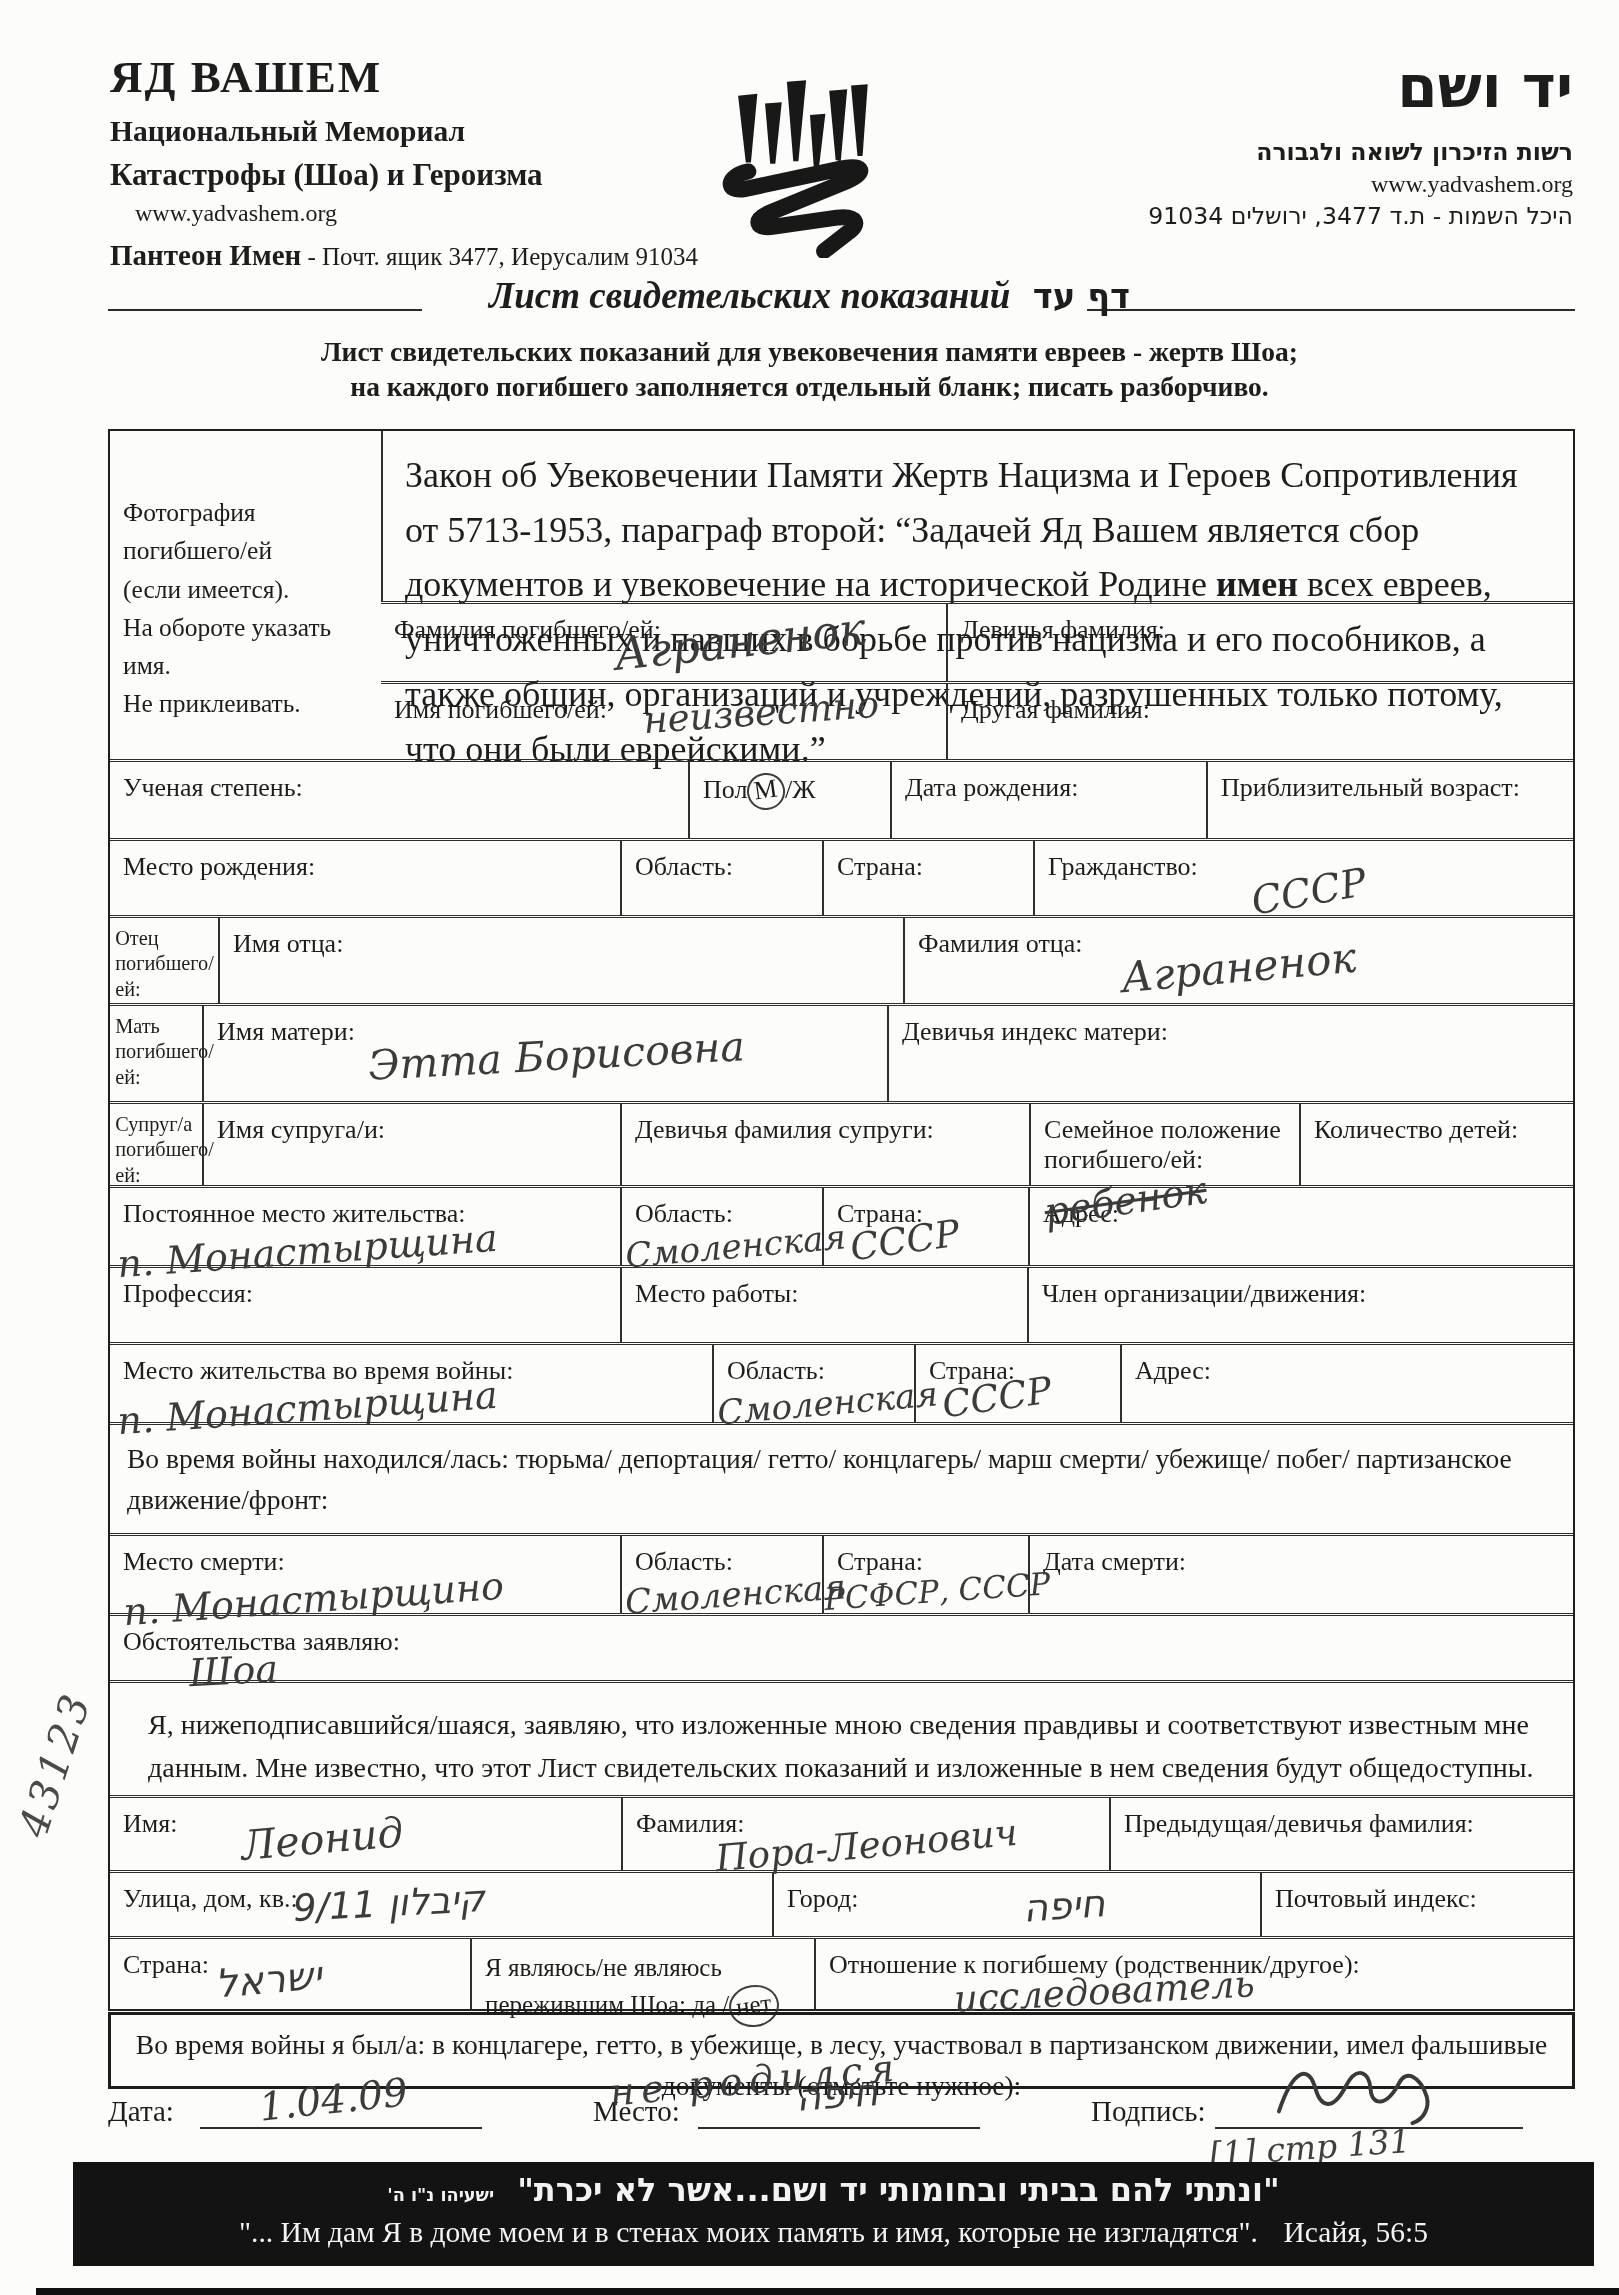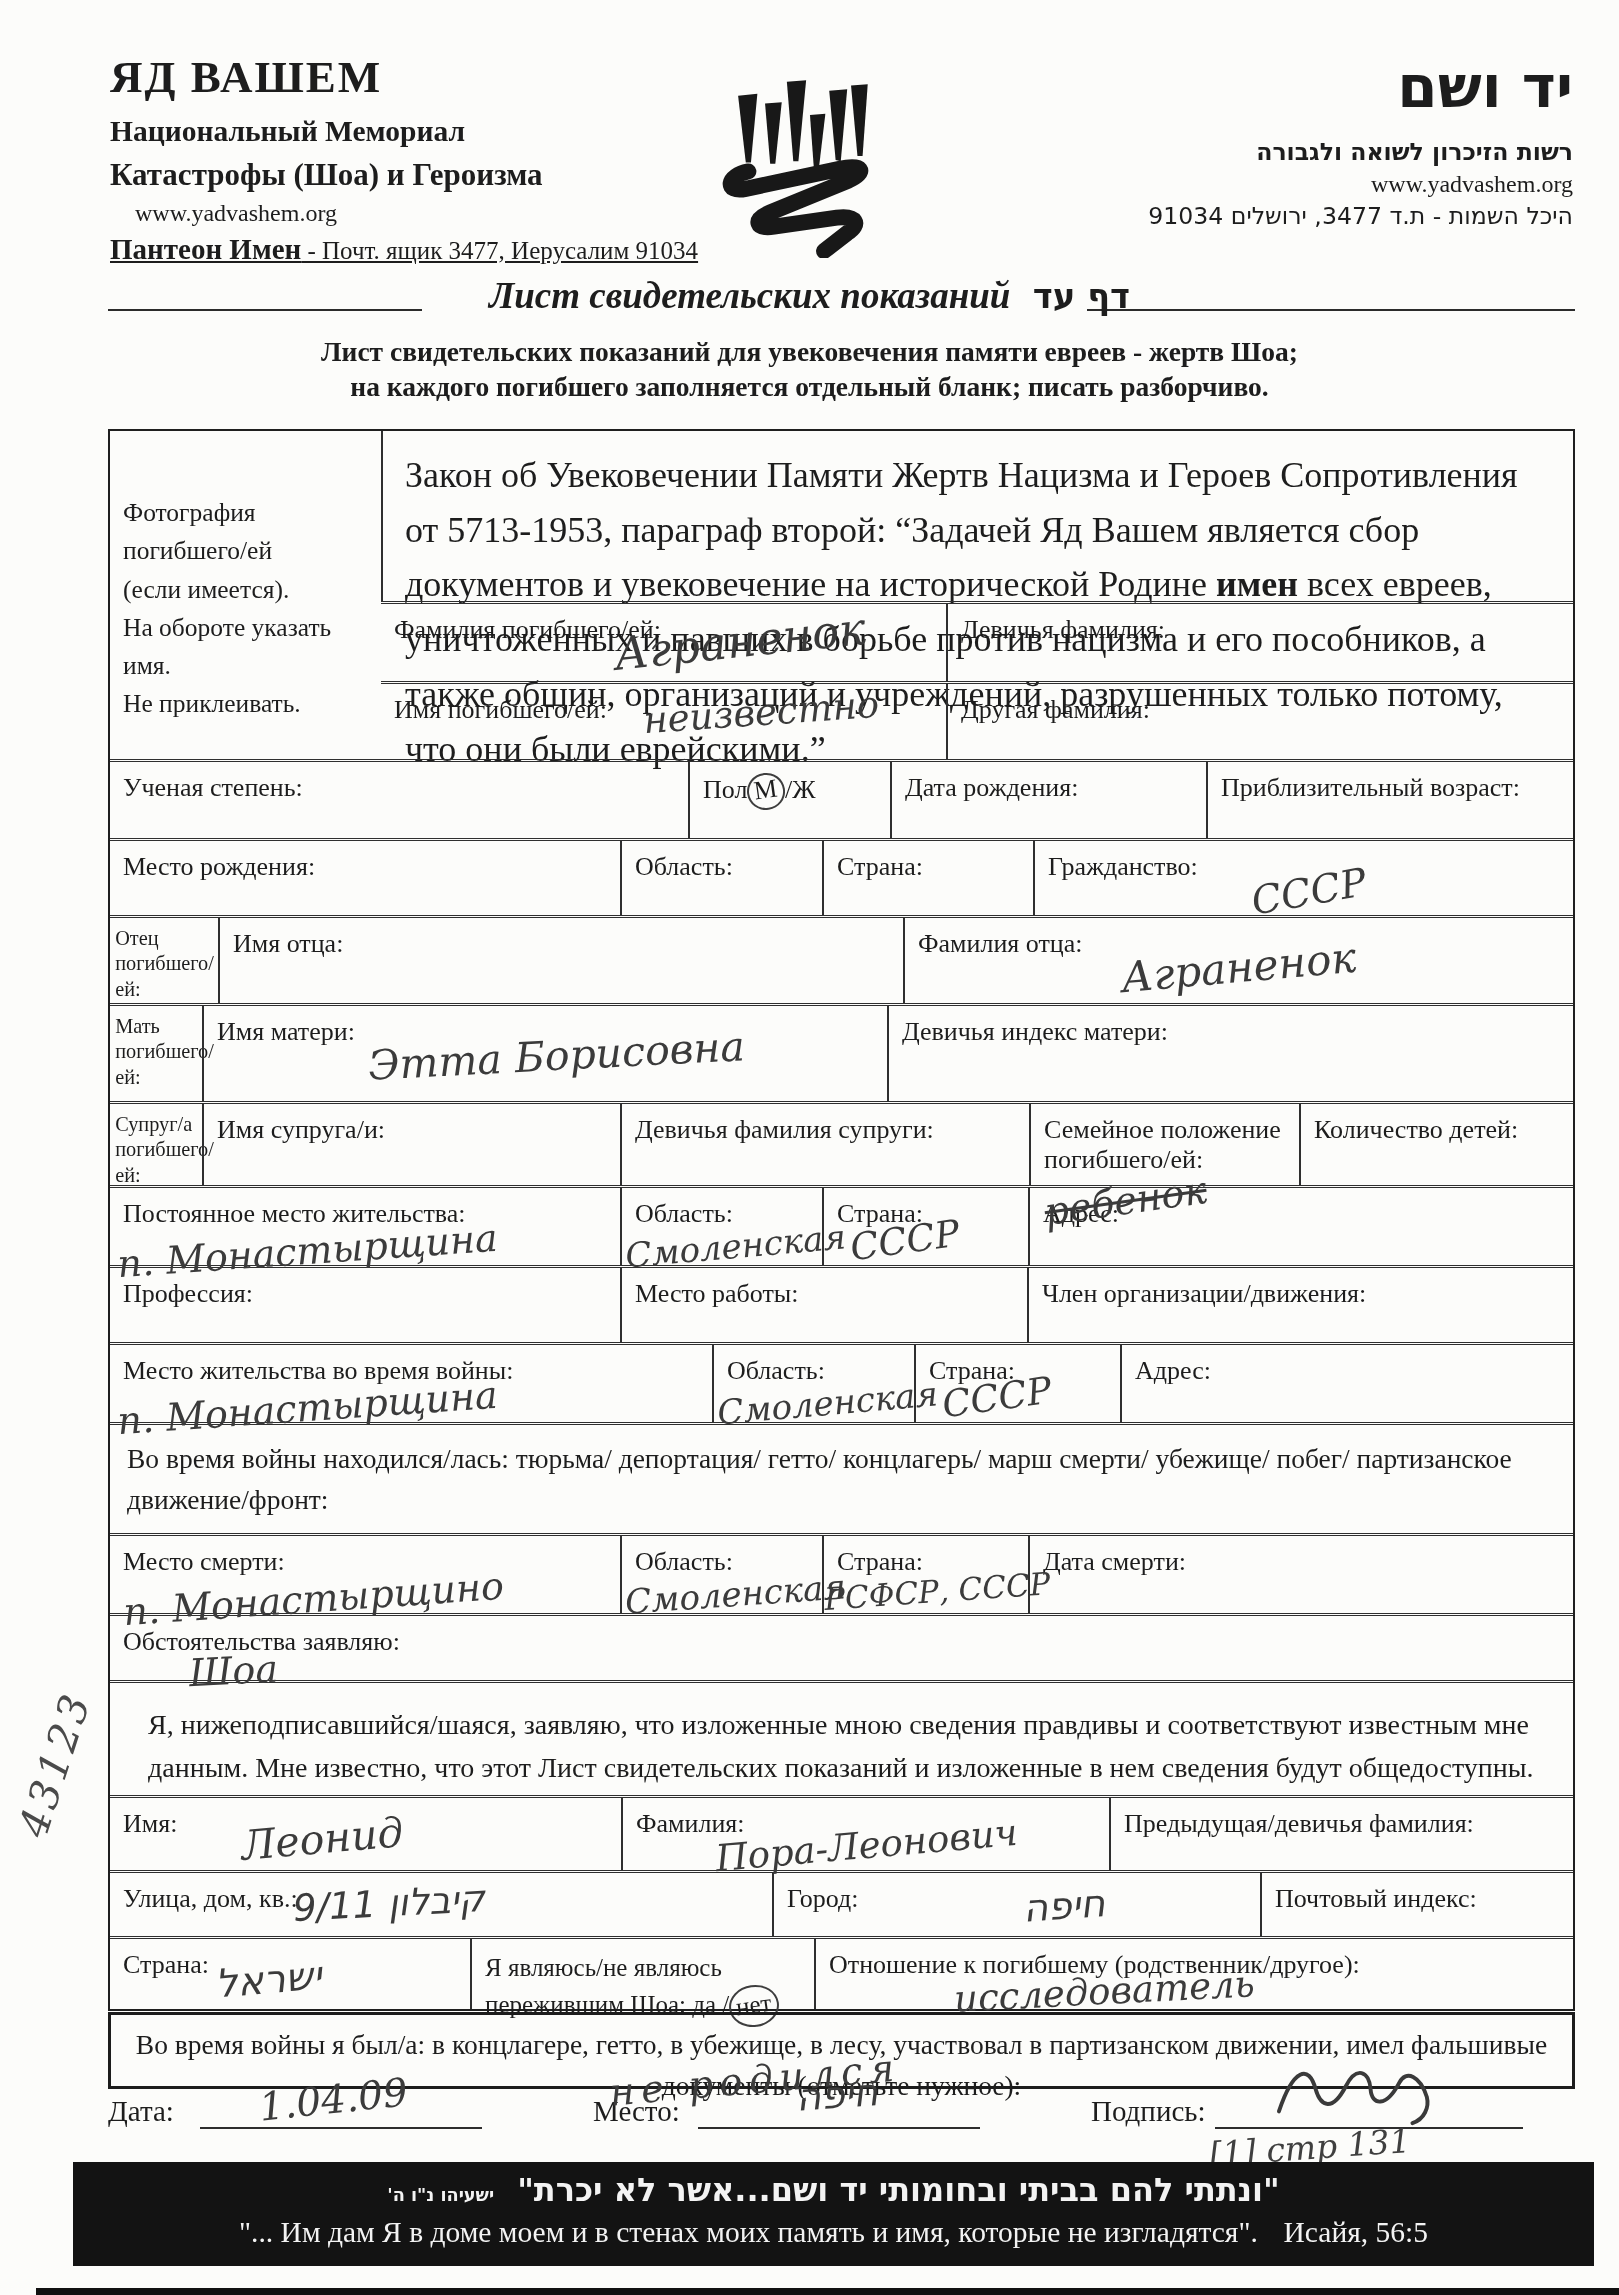--- a/index.html
+++ b/index.html
@@ -9,21 +9,21 @@
     background: #fcfcfa; color:#1d1d1d;
     font-family: "Liberation Serif", serif;
     overflow: hidden;
   }
   
   .hdr-left { position:absolute; left:110px; top:51px; width:590px; }
   .org-ru { font-size:45px; font-weight:bold; letter-spacing:2px; }
   .hl1 { font-size:29.5px; font-weight:bold; margin-top:11.8px; }
   .hl2 { font-size:31px; font-weight:bold; margin-top:9.2px; }
   .hl2 .site { font-size:24px; font-weight:normal; margin-left:25px; }
-  .hl3 { font-size:25px; margin-top:4px;text-decoration:underline; }
+  .hl3 { font-size:25px; margin-top:10px; }
   .hl3 b { font-size:29px; }
   .hdr-right { position:absolute; right:46px; top:58px; width:498px; text-align:right; direction:rtl;
                font-family:"DejaVu Sans", sans-serif; }
   .org-he { font-size:58px; font-weight:bold; line-height:1.0; }
   .hr1 { font-size:23.6px; font-weight:bold; margin-top:22px; }
   .hr2 { font-size:24px; margin-top:5.2px; direction:ltr; font-family:"Liberation Serif", serif;}
   .hr3 { font-size:23.6px; margin-top:3.9px; }
   .logo { position:absolute; left:715px; top:58px; }
   
   .title-line { position:absolute; height:0; border-top:2.6px solid #2b2b2b; top:309px; }

